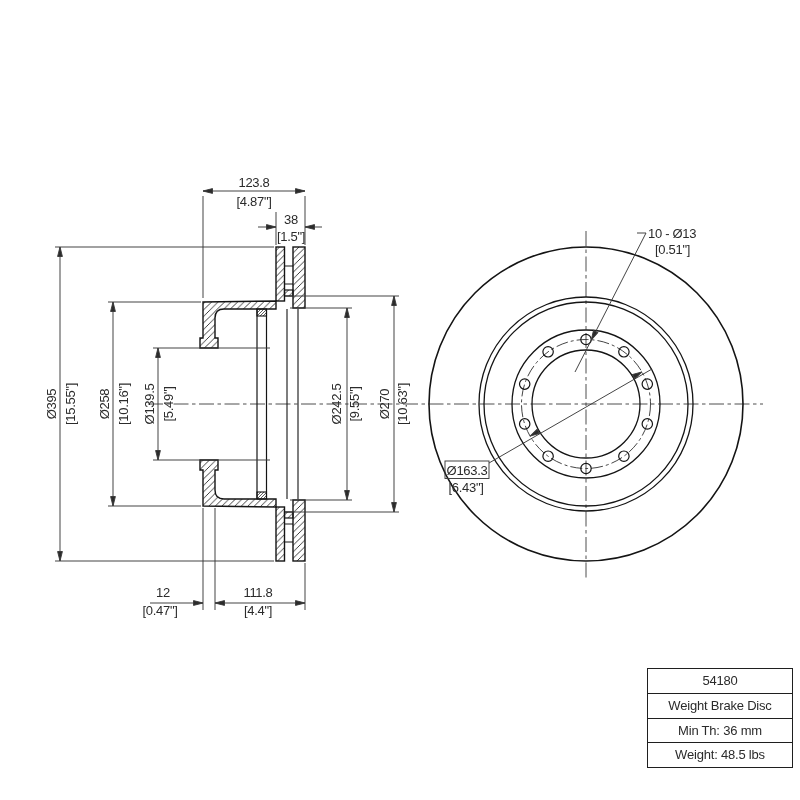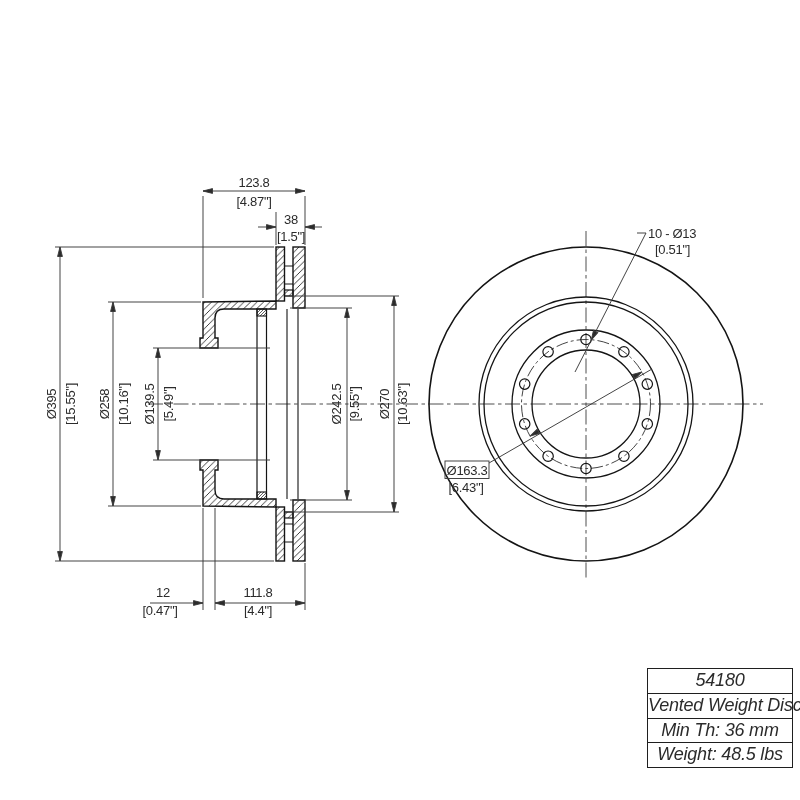--- a/index.html
+++ b/index.html
@@ -2,22 +2,22 @@
 <html><head>
 <meta charset="utf-8">
 <style>
   html,body{margin:0;padding:0;background:#fff;}
   #canvas{position:relative;width:800px;height:800px;background:#ffffff;overflow:hidden;
           font-family:"Liberation Sans",sans-serif;}
   svg{position:absolute;left:0;top:0;}
   svg text{fill:#2b2b2b;font-family:"Liberation Sans",sans-serif;font-size:13px;letter-spacing:-0.3px;}
   .titleblock{position:absolute;left:647px;top:668px;width:146px;border:1.3px solid #1f1f1f;
               box-sizing:border-box;background:#fff;}
-  .tb-row{height:23.8px;line-height:23.8px;text-align:center;font-size:18px;color:#2b2b2b;
-          border-top:1.3px solid #1f1f1f;letter-spacing:-0.2px;white-space:nowrap;font-style:italic;}
+  .tb-row{height:23.8px;line-height:23.8px;text-align:center;font-size:13px;color:#2b2b2b;
+          border-top:1.3px solid #1f1f1f;letter-spacing:-0.2px;white-space:nowrap;}
   .tb-row:first-child{border-top:none;}
 </style>
 </head>
 <body>
 
 <div id="canvas">
 <svg width="800" height="800" viewBox="0 0 800 800">
   <defs>
     <pattern id="hatch" patternUnits="userSpaceOnUse" width="6.5" height="6.5">
       <path d="M-1,7.5 L7.5,-1 M-2.25,2.25 L2.25,-2.25 M4.25,8.75 L8.75,4.25" stroke="#1c1c1c" stroke-width="0.85"></path>
@@ -189,17 +189,17 @@
       <use href="#arr" transform="translate(530.1,436.1) rotate(150)"></use>
       <rect x="445" y="461" width="44" height="17.5" stroke-width="0.95"></rect>
       <text x="467" y="474.5" text-anchor="middle" stroke="none">Ø163.3</text>
       <text x="466" y="492" text-anchor="middle" stroke="none">[6.43"]</text>
     </g>
   </g>
 </svg>
 
   <div class="titleblock">
     <div class="tb-row">54180</div>
-    <div class="tb-row">Vented Weight Disc</div>
+    <div class="tb-row">Weight Brake Disc</div>
     <div class="tb-row">Min Th: 36 mm</div>
     <div class="tb-row">Weight: 48.5 lbs</div>
   </div>
 </div>
 
 </body></html>

